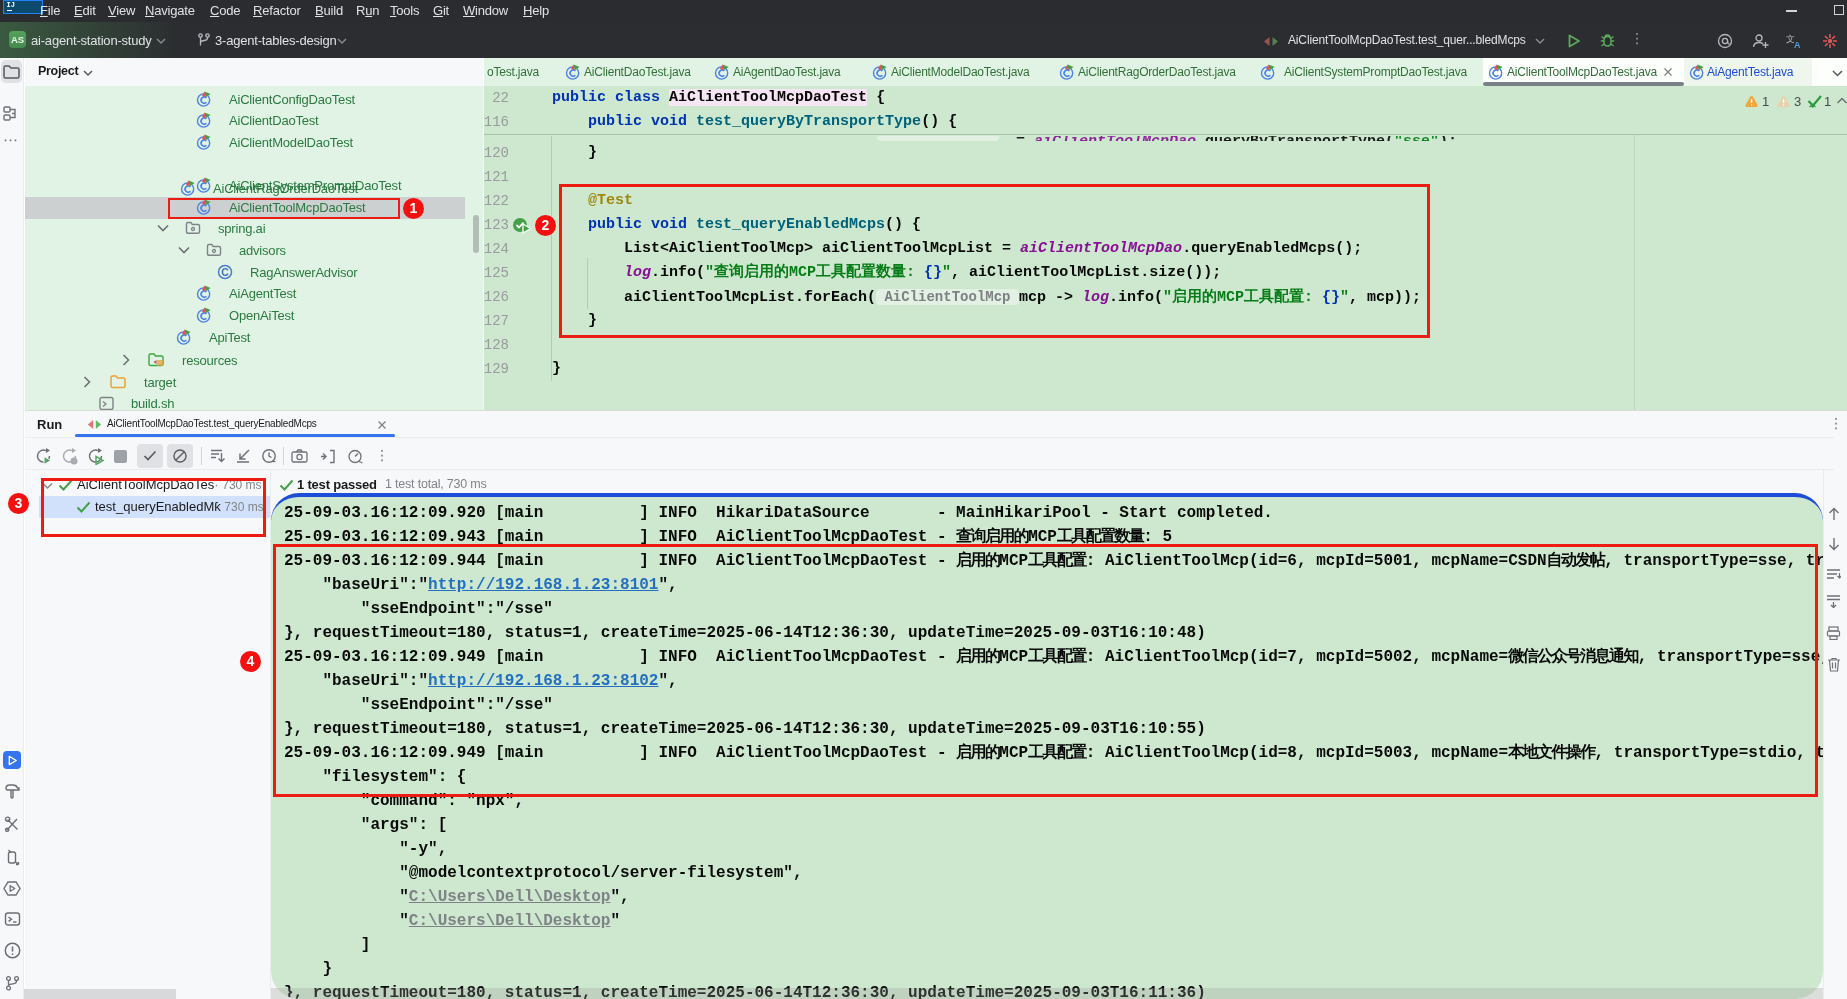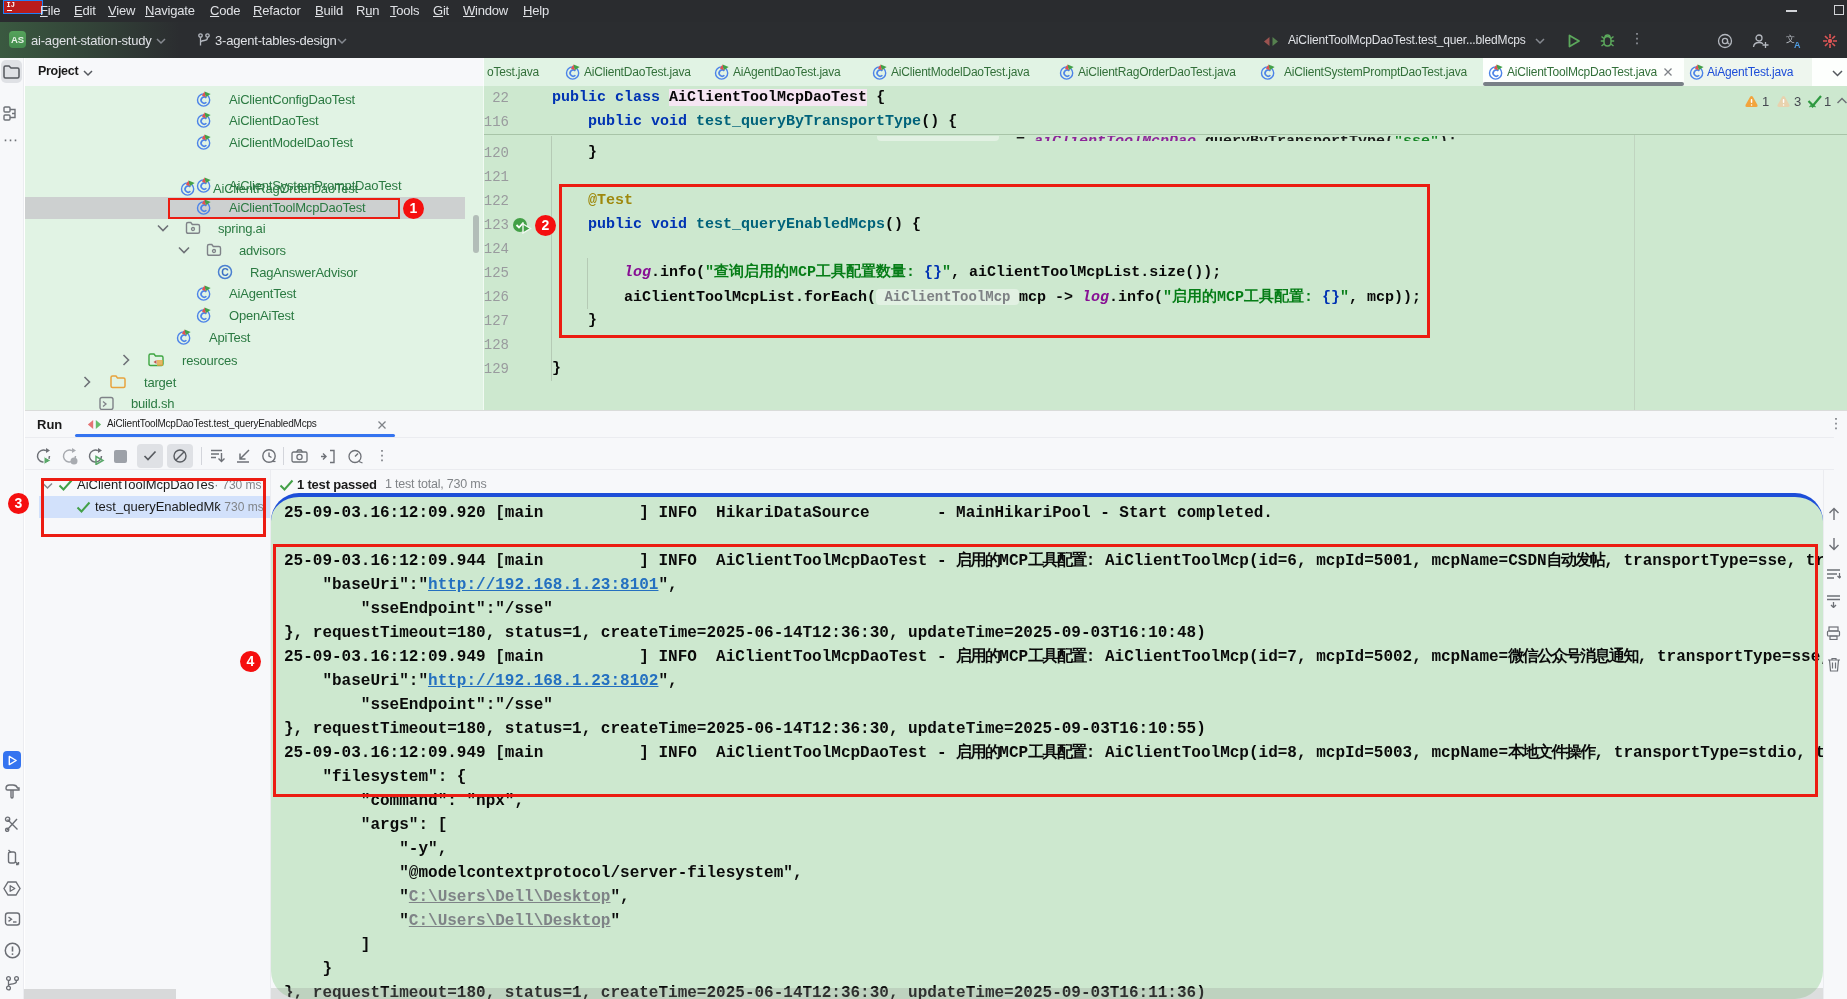--- a/index.html
+++ b/index.html
@@ -36,21 +36,21 @@
   .lka { color:#2470c0; text-decoration:underline; }
   .lkg { color:#7f8387; text-decoration:underline; }
   .cjk { letter-spacing:-1.6px; }
 
   .redrect { position:absolute; border:3px solid #ec1c12; }
   .redbadge { position:absolute; width:21px; height:21px; border-radius:50%; background:#f50f0f; color:#fff; text-align:center; line-height:21px; font-size:14px; font-weight:bold; }
 </style>
 </head>
 <body>
 <div id="titlebar">
-  <div class="abs" style="left:3px;top:0px;width:40px;height:14px;background:#b91c1c;border:1.6px solid #2280f7;box-sizing:border-box;">
+  <div class="abs" style="left:3px;top:0px;width:40px;height:14px;background:#0c4a6e;border:1.6px solid #2280f7;box-sizing:border-box;">
     <div class="abs" style="left:2.5px;top:1.5px;width:8px;height:5px;color:#fff;font-size:7px;line-height:5px;font-family:'Liberation Mono',monospace;font-weight:bold;">IJ</div>
     <div class="abs" style="left:2.5px;top:8.5px;width:5px;height:1.5px;background:#fff;"></div>
   </div>
   <div class="menu" style="left:40px;"><u>F</u>ile</div>
   <div class="menu" style="left:74px;"><u>E</u>dit</div>
   <div class="menu" style="left:108px;"><u>V</u>iew</div>
   <div class="menu" style="left:145px;"><u>N</u>avigate</div>
   <div class="menu" style="left:210px;"><u>C</u>ode</div>
   <div class="menu" style="left:253px;"><u>R</u>efactor</div>
   <div class="menu" style="left:315px;"><u>B</u>uild</div>
@@ -327,20 +327,21 @@
   <div class="abs" style="left:1150px;top:0;width:1px;height:324px;background:#c0d4c0;"></div>
 
   <div class="abs" style="left:0px;top:50px;width:1363px;height:5px;overflow:hidden;">
     <div class="abs" style="left:393px;top:0;width:122px;height:5px;background:#e2f1e3;border-radius:0 0 4px 4px;"></div>
     <div class="eline" style="left:532px;top:-6px;opacity:0.9;">= <span class="fld">aiClientToolMcpDao</span>.queryByTransportType(<span class="str">"sse"</span>);</div>
   </div>
 
   <div class="eline" style="left:32px;top:55px;">        }</div>
   <div class="eline" style="left:32px;top:103px;"><span class="ann">        @Test</span></div>
   <div class="eline" style="left:32px;top:127px;">        <span class="kw">public</span> <span class="kw">void</span> <span class="mth">test_queryEnabledMcps</span>() {</div>
+  <div class="eline" style="left:32px;top:151px;">            List&lt;AiClientToolMcp&gt; aiClientToolMcpList = <span class="fld">aiClientToolMcpDao</span>.queryEnabledMcps();</div>
   <div class="eline" style="left:32px;top:175px;">            <span class="fld">log</span>.info(<span class="str">"查询启用的MCP工具配置数量: </span><span class="kw">{}</span><span class="str">"</span>, aiClientToolMcpList.size());</div>
   <div class="eline" style="left:32px;top:199px;">            aiClientToolMcpList.forEach(<span style="background:#e2f1e3;border-radius:4px;color:#7d8184;font-size:14px;">&nbsp;AiClientToolMcp&nbsp;</span>mcp -&gt; <span class="fld">log</span>.info(<span class="str">"启用的MCP工具配置: </span><span class="kw">{}</span><span class="str">"</span>, mcp));</div>
   <div class="eline" style="left:32px;top:223px;">        }</div>
   <div class="eline" style="left:32px;top:271px;">    }</div>
 
   <div class="abs" style="left:0;top:0;width:1363px;height:48px;background:#cde8cf;"></div>
   <div class="abs" style="left:0;top:48px;width:1363px;height:1px;background:#a8c4a8;"></div>
   <div class="lnum" style="left:3px;top:0;width:22px;">22</div>
   <div class="lnum" style="left:-5px;top:24px;">116</div>
   <div class="eline" style="left:32px;top:0;">    <span class="kw">public</span> <span class="kw">class</span> <span style="background:#f6e6f3;">AiClientToolMcpDaoTest</span> {</div>
@@ -461,20 +462,21 @@
   <div class="abs" style="left:70px;top:88px;color:#1a1a1a;">test_queryEnabledMƙ <span style="color:#818488;font-size:12px;">730 ms</span></div>
 
   <svg class="abs" style="left:254px;top:68px;" width="15" height="13" viewBox="0 0 15 13">
       <path d="M1.5 6.5 L5.5 10.5 L13.5 1.5" stroke="#43a047" stroke-width="2" fill="none"></path>
     </svg>
   <div class="abs" style="left:272px;top:66px;font-weight:bold;color:#1a1a1a;font-size:13px;letter-spacing:-0.2px;">1 test passed</div>
   <div class="abs" style="left:360px;top:66px;color:#818488;font-size:12.5px;letter-spacing:-0.2px;">1 test total, 730 ms</div>
 </div>
 <div id="console">
   <div class="cline" style="top:4px;">25-09-03.16:12:09.920 [main          ] INFO  HikariDataSource       - MainHikariPool - Start completed.</div>
+  <div class="cline" style="top:28px;">25-09-03.16:12:09.943 [main          ] INFO  AiClientToolMcpDaoTest - <span class="cjk">查询启用的</span>MCP<span class="cjk">工具配置数量</span>: 5</div>
   <div class="cline" style="top:52px;">25-09-03.16:12:09.944 [main          ] INFO  AiClientToolMcpDaoTest - <span class="cjk">启用的</span>MCP<span class="cjk">工具配置</span>: AiClientToolMcp(id=6, mcpId=5001, mcpName=CSDN<span class="cjk">自动发帖</span>, transportType=sse, transportConfig={"mcpServers":{</div>
   <div class="cline" style="top:76px;">    "baseUri":"<span class="lka">http://192.168.1.23:8101</span>",</div>
   <div class="cline" style="top:100px;">        "sseEndpoint":"/sse"</div>
   <div class="cline" style="top:124px;">}, requestTimeout=180, status=1, createTime=2025-06-14T12:36:30, updateTime=2025-09-03T16:10:48)</div>
   <div class="cline" style="top:148px;">25-09-03.16:12:09.949 [main          ] INFO  AiClientToolMcpDaoTest - <span class="cjk">启用的</span>MCP<span class="cjk">工具配置</span>: AiClientToolMcp(id=7, mcpId=5002, mcpName=<span class="cjk">微信公众号消息通知</span>, transportType=sse, transportConfig={"mcp</div>
   <div class="cline" style="top:172px;">    "baseUri":"<span class="lka">http://192.168.1.23:8102</span>",</div>
   <div class="cline" style="top:196px;">        "sseEndpoint":"/sse"</div>
   <div class="cline" style="top:220px;">}, requestTimeout=180, status=1, createTime=2025-06-14T12:36:30, updateTime=2025-09-03T16:10:55)</div>
   <div class="cline" style="top:244px;">25-09-03.16:12:09.949 [main          ] INFO  AiClientToolMcpDaoTest - <span class="cjk">启用的</span>MCP<span class="cjk">工具配置</span>: AiClientToolMcp(id=8, mcpId=5003, mcpName=<span class="cjk">本地文件操作</span>, transportType=stdio, transportConfig={"mcpSe</div>
   <div class="cline" style="top:268px;">    "filesystem": {</div>

